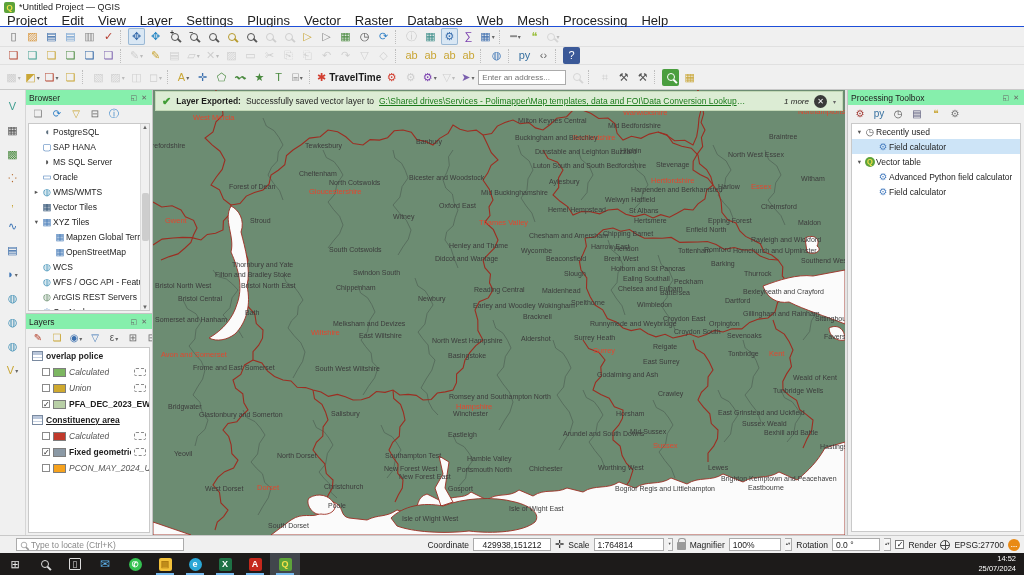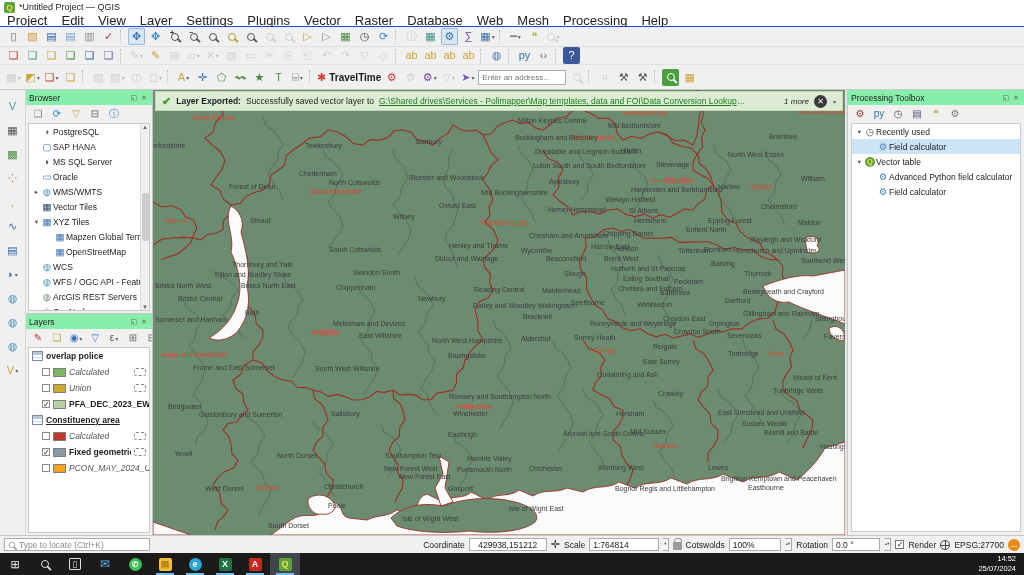--- a/index.html
+++ b/index.html
@@ -74,21 +74,21 @@
   
   #splitter{width:3px;background:#e4e4e4;border-right:1px solid #c4c4c4;}
   #proc-panel{width:176px;background:#f0f0f0;display:flex;flex-direction:column;}
   #proc-search{height:17px;margin:2px 3px;display:flex;align-items:center;gap:4px;border:1px solid #6ba1cc;background:#fff;padding:0 4px;}
   #proc-search input{border:none;outline:none;flex:1;font-size:8.5px;color:#222;min-width:0;}
   .clear{width:11px;height:9px;background:#b9b9b9;border-radius:2px;color:#fff;font-size:7px;display:flex;align-items:center;justify-content:center;}
   .qlogo{width:10px;height:10px;background:#5da33a;border-radius:50%;color:#f7e14a;font-size:7.5px;font-weight:bold;display:inline-flex;align-items:center;justify-content:center;}
   .gear{color:#4a7fc1;}
   
   #statusbar{position:absolute;top:535px;left:0;right:0;height:18px;background:#f0f0f0;border-top:1px solid #c9c9c9;display:flex;align-items:center;font-size:8.5px;color:#222;padding:0 4px;gap:4px;}
-  #locator{width:146px;height:13px;border:1px solid #ababab;background:#fff;display:flex;align-items:center;gap:3px;padding:0 3px;color:#8a8a8a;}
+  #locator{width:168px;height:13px;border:1px solid #ababab;background:#fff;display:flex;align-items:center;gap:3px;padding:0 3px;color:#8a8a8a;margin-left:12px;}
   .sb-input{height:13px;border:1px solid #ababab;background:#fff;display:flex;align-items:center;justify-content:center;font-size:8.5px;color:#222;padding:0 3px;}
   .spin{display:flex;flex-direction:column;font-size:4.5px;color:#555;line-height:1;border:1px solid #ababab;border-left:none;height:13px;justify-content:center;padding:0 1px;background:#f6f6f6;}
   .lock{width:9px;height:8px;background:#9a9a9a;border-radius:1px;position:relative;margin-top:3px;}
   .lock::before{content:"";position:absolute;top:-4px;left:1.5px;width:6px;height:5px;border:1.4px solid #9a9a9a;border-bottom:none;border-radius:3px 3px 0 0;}
   .sbck{width:9px;height:9px;border:1px solid #777;background:#fff;font-size:8px;line-height:8px;text-align:center;color:#111;}
   .globe{width:10px;height:10px;border:1px solid #444;border-radius:50%;background:
      linear-gradient(transparent 0 4px,#444 4px 5px,transparent 5px),
      linear-gradient(90deg,transparent 0 4px,#444 4px 5px,transparent 5px);}
   #chaticon{width:12px;height:12px;border-radius:50%;background:#e98a15;color:#fff;font-size:7px;display:flex;align-items:center;justify-content:center;font-weight:bold;}
   
@@ -921,21 +921,21 @@
       <span>Type to locate (Ctrl+K)</span>
     </div>
     <div style="flex:1"></div>
     <span>Coordinate</span>
     <span class="sb-input" style="width:78px">429938,151212</span>
     <span style="font-size:11px;color:#333">✛</span>
     <span>Scale</span>
     <span class="sb-input" style="width:70px;justify-content:flex-start">1:764814</span>
       <span class="spin">▾</span>
     <span class="lock"></span>
-    <span>Cotswolds</span>
+    <span>Magnifier</span>
     <span class="sb-input" style="width:52px;justify-content:flex-start">100%</span>
       <span class="spin">▴▾</span>
     <span>Rotation</span>
     <span class="sb-input" style="width:48px;justify-content:flex-start">0.0 °</span>
       <span class="spin">▴▾</span>
     <span class="sbck">✓</span>
     <span>Render</span>
     <span class="globe"></span>
     <span>EPSG:27700</span>
     <span id="chaticon">…</span>

